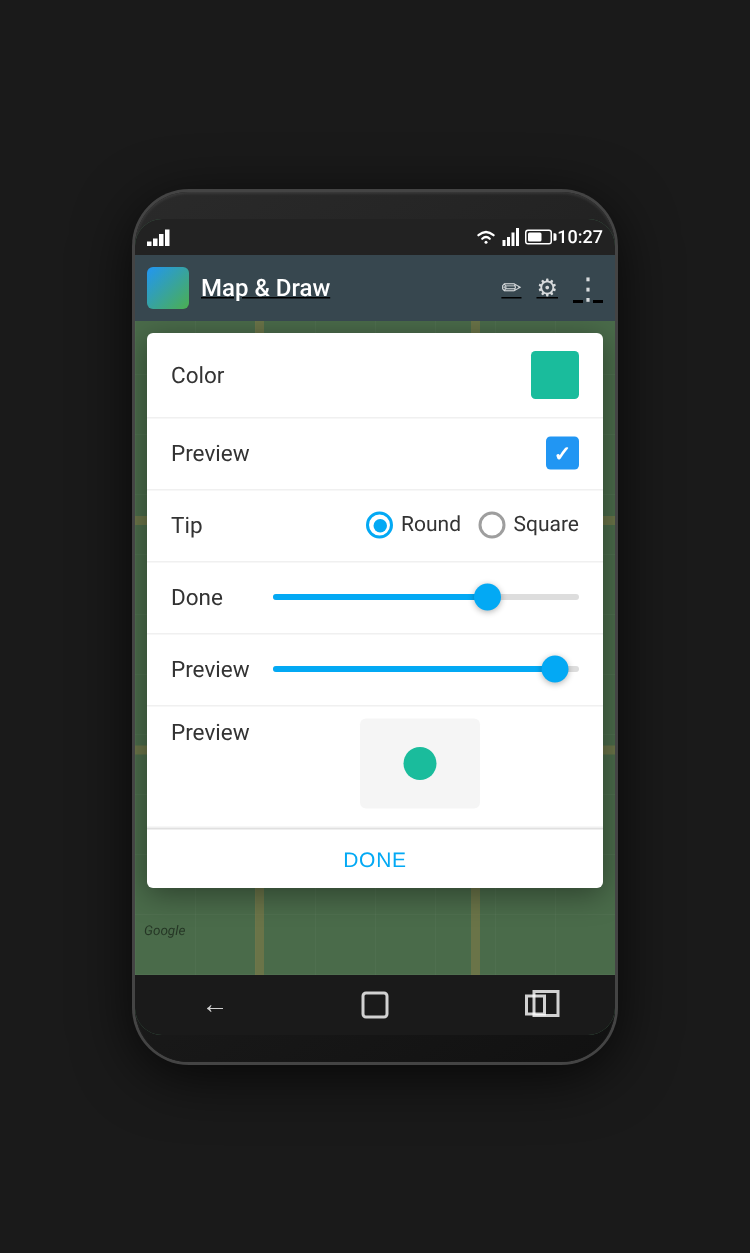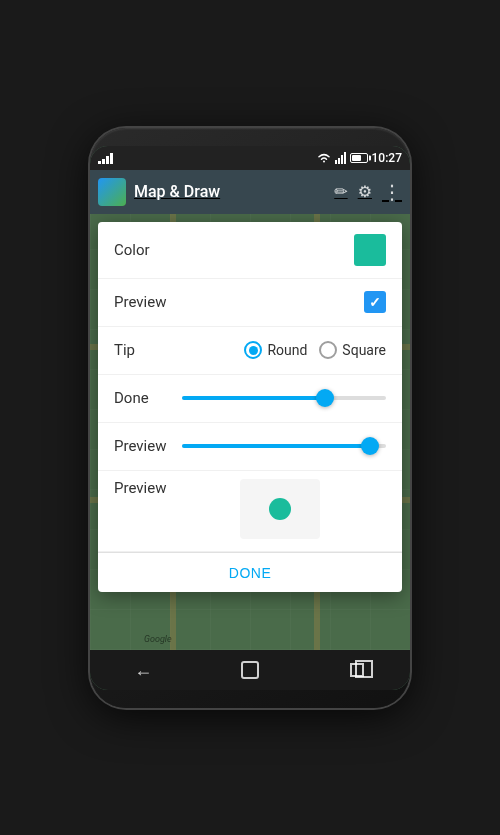--- a/index.html
+++ b/index.html
@@ -443,26 +443,25 @@
       top: -5px;
       left: 3px;
       width: 14px;
       height: 14px;
       border: 2px solid rgba(255,255,255,0.8);
     }
 
     
     .google-watermark {
       position: absolute;
-      bottom: 6px;
+      bottom: 24px;
       left: 6px;
       color: rgba(0,0,0,0.5);
       font-size: 9px;
       font-style: italic;
-      margin-left: 48px;
     }
   </style>
 </head>
 <body>
 
 <div class="phone-outer">
   <div class="phone-screen">
 
     <div class="status-bar">
       <div class="status-left">

